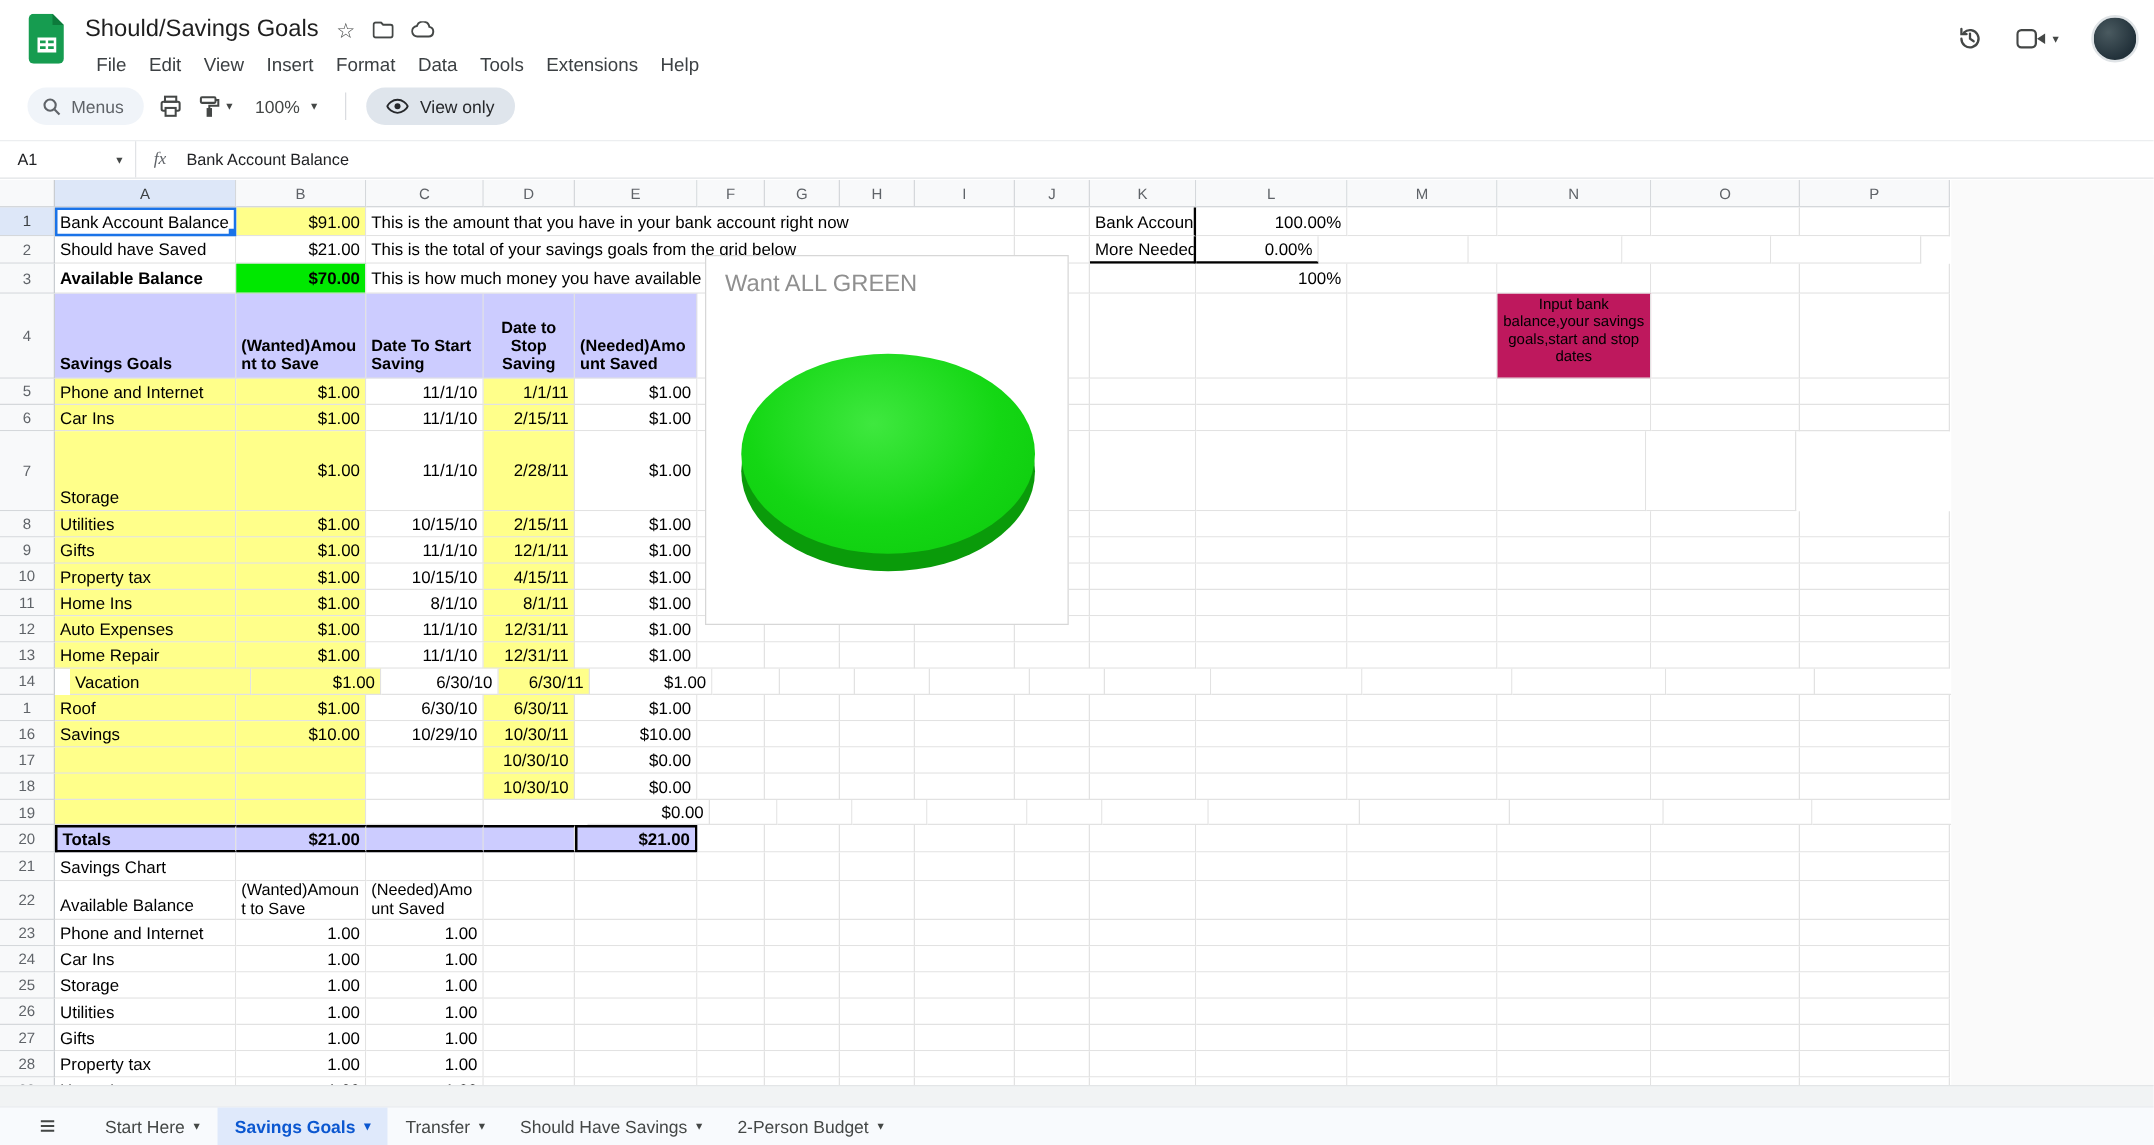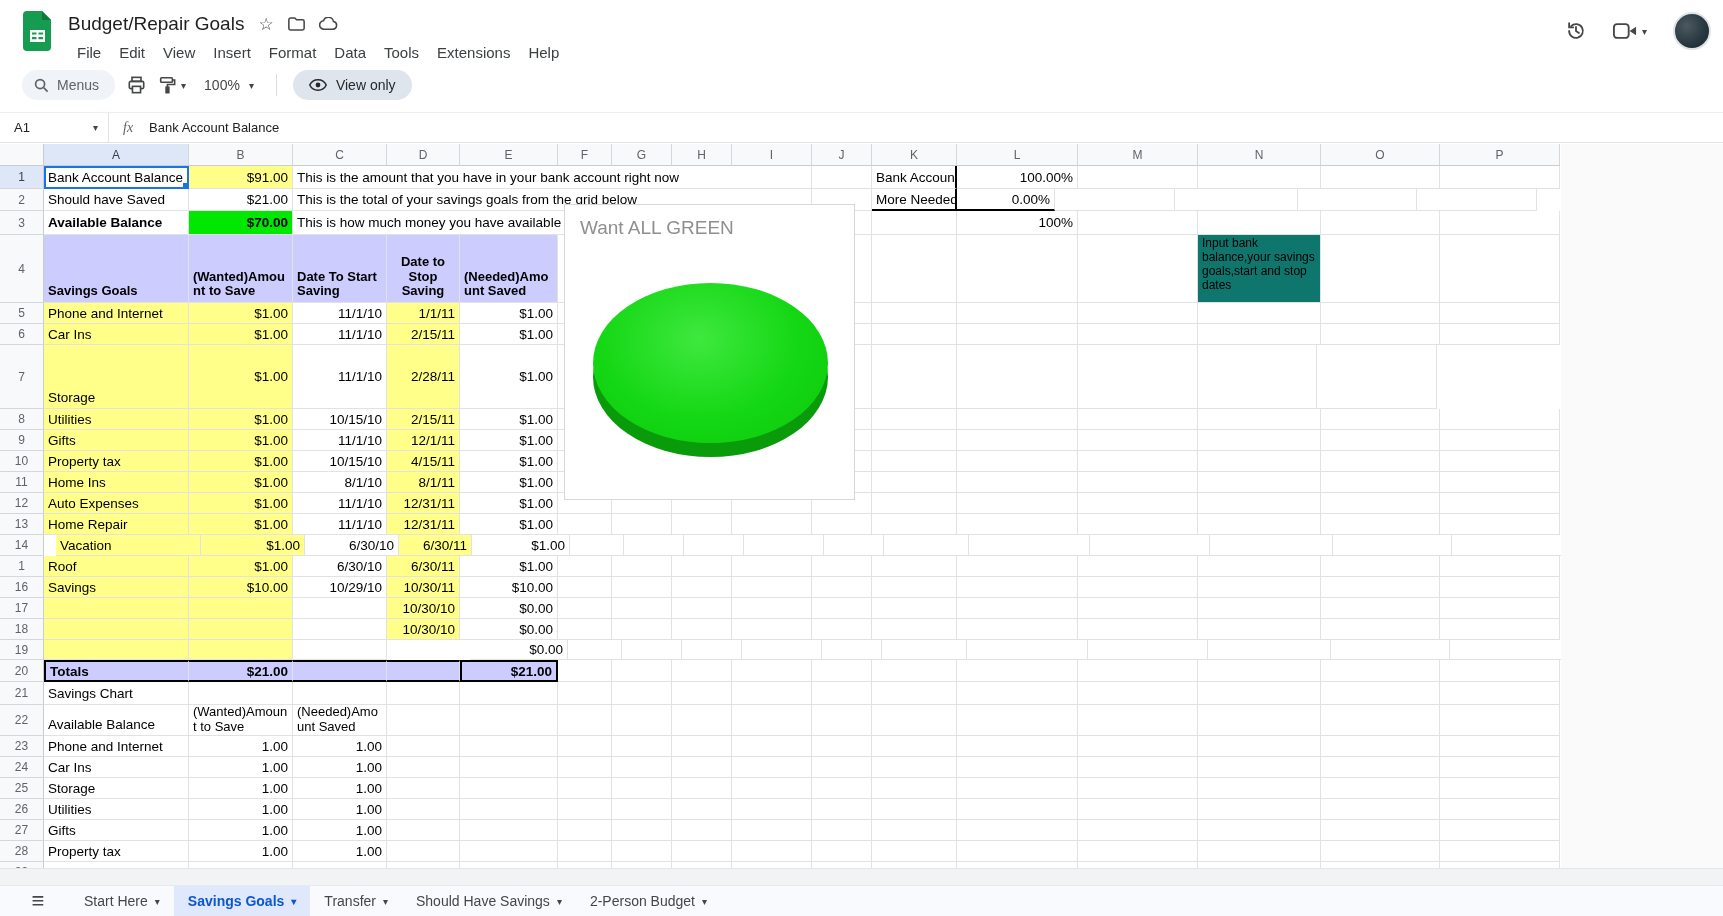--- a/index.html
+++ b/index.html
@@ -47,21 +47,21 @@
   .col-h.hl, .row-num.hl { background:#dde7f8; color:#3c4043; }
   .g-row { display:flex; }
   .row-num { width:44px; flex:none; background:#f8f9fa; border-right:1px solid #c9cdd1; border-bottom:1px solid #d5d8db; font-size:12px; color:#5f6368; display:flex; align-items:center; justify-content:center; cursor:pointer; }
   .cell { flex:none; background:#fff; border-right:1px solid #e2e2e2; border-bottom:1px solid #e2e2e2; font-size:13.5px; color:#000; display:flex; align-items:center; padding:0 4px; overflow:hidden; white-space:nowrap; cursor:cell; }
   .cell span { display:inline-block; max-width:100%; }
   .r { justify-content:flex-end; text-align:right; }
   .bold { font-weight:bold; }
   .yellow { background:#ffff8a; }
   .lav { background:#ccccff; }
   .green { background:#00e800; }
-  .note-y { background:#0f766e; }
+  .note-y { background:#be185d;text-align:center; }
   .note-p { background:#d5a6d5; }
   .wrap { white-space:normal; }
   .wrap span { display:block; width:100%; white-space:normal; overflow-wrap:anywhere; line-height:1.13; font-size:13px; }
   .sm span { font-size:12px; line-height:1.16; }
   .vbot { align-items:flex-end; padding-bottom:3px; }
   .vtop { align-items:flex-start; padding-top:2px; }
   .ctr { text-align:center; }
   .ctr span { text-align:center; }
   .b-r { border-right:2px solid #000; }
   .b-b { border-bottom:2px solid #000; }
@@ -99,21 +99,21 @@
   <div class="top-bar">
     <div class="logo">
       <svg width="30" height="40" viewBox="0 0 30 40">
         <path d="M4 0 H19 L28 9 V36 a4 4 0 0 1 -4 4 H4 a4 4 0 0 1 -4 -4 V4 a4 4 0 0 1 4 -4 Z" fill="#169c50" transform="translate(1,0)"></path>
         <path d="M20 0 L29 9 H20 Z" fill="#0d7a3b" transform="translate(0,0)"></path>
         <path fill="#fff" d="M8 19h15v12H8zm2 2.4v2.2h4.5v-2.2zm6.5 0v2.2H21v-2.2zm-6.5 4.6v2.2h4.5V26zm6.5 0v2.2H21V26z"></path>
       </svg>
     </div>
     <div class="title-block">
       <div class="title-row">
-        <span class="doc-title">Budget/Repair Goals</span>
+        <span class="doc-title">Should/Savings Goals</span>
         <span class="mini-icon">☆</span>
         <span class="mini-icon">
           <svg width="17" height="14" viewBox="0 0 20 16" fill="none" stroke="#444746" stroke-width="1.8">
             <path d="M1 3 a2 2 0 0 1 2-2 h5 l2 2 h7 a2 2 0 0 1 2 2 v8 a2 2 0 0 1 -2 2 H3 a2 2 0 0 1 -2 -2 Z"></path>
           </svg>
         </span>
         <span class="mini-icon">
           <svg width="19" height="14" viewBox="0 0 22 16" fill="none" stroke="#444746" stroke-width="1.8">
             <path d="M6 14 h10 a4.5 4.5 0 0 0 .8 -8.9 A6 6 0 0 0 5.2 4.3 A4.8 4.8 0 0 0 6 14 Z"></path>
           </svg>

